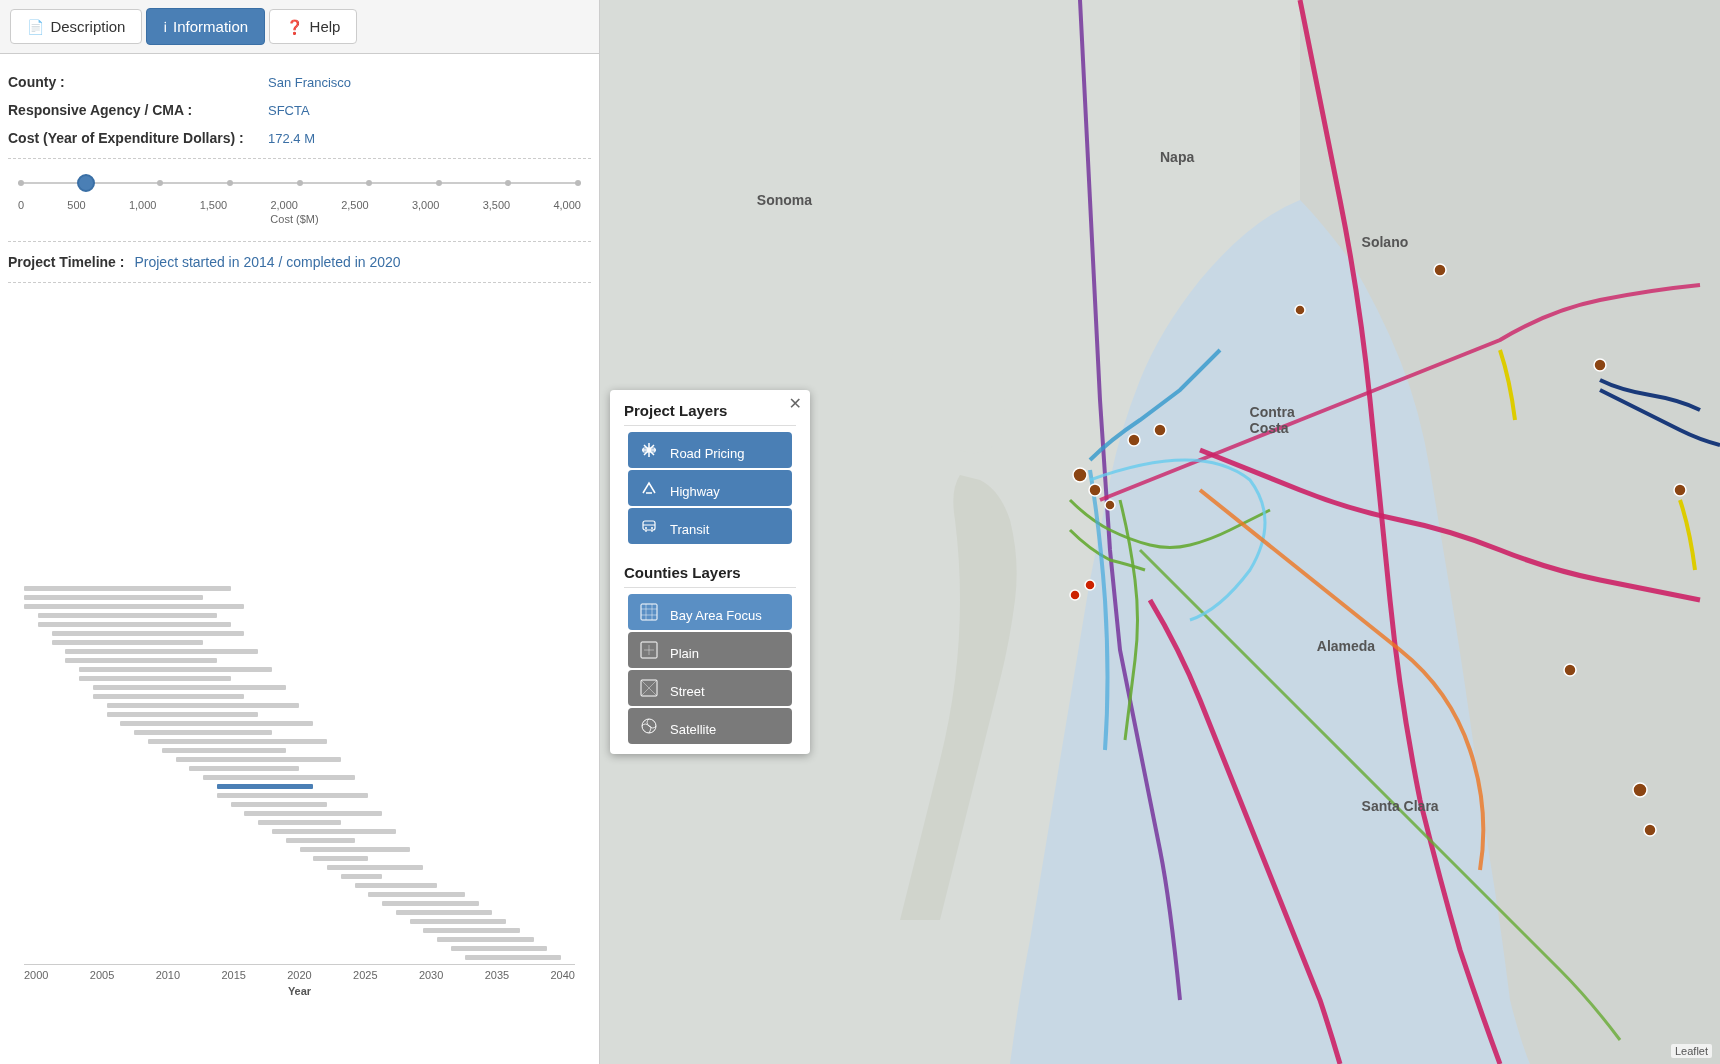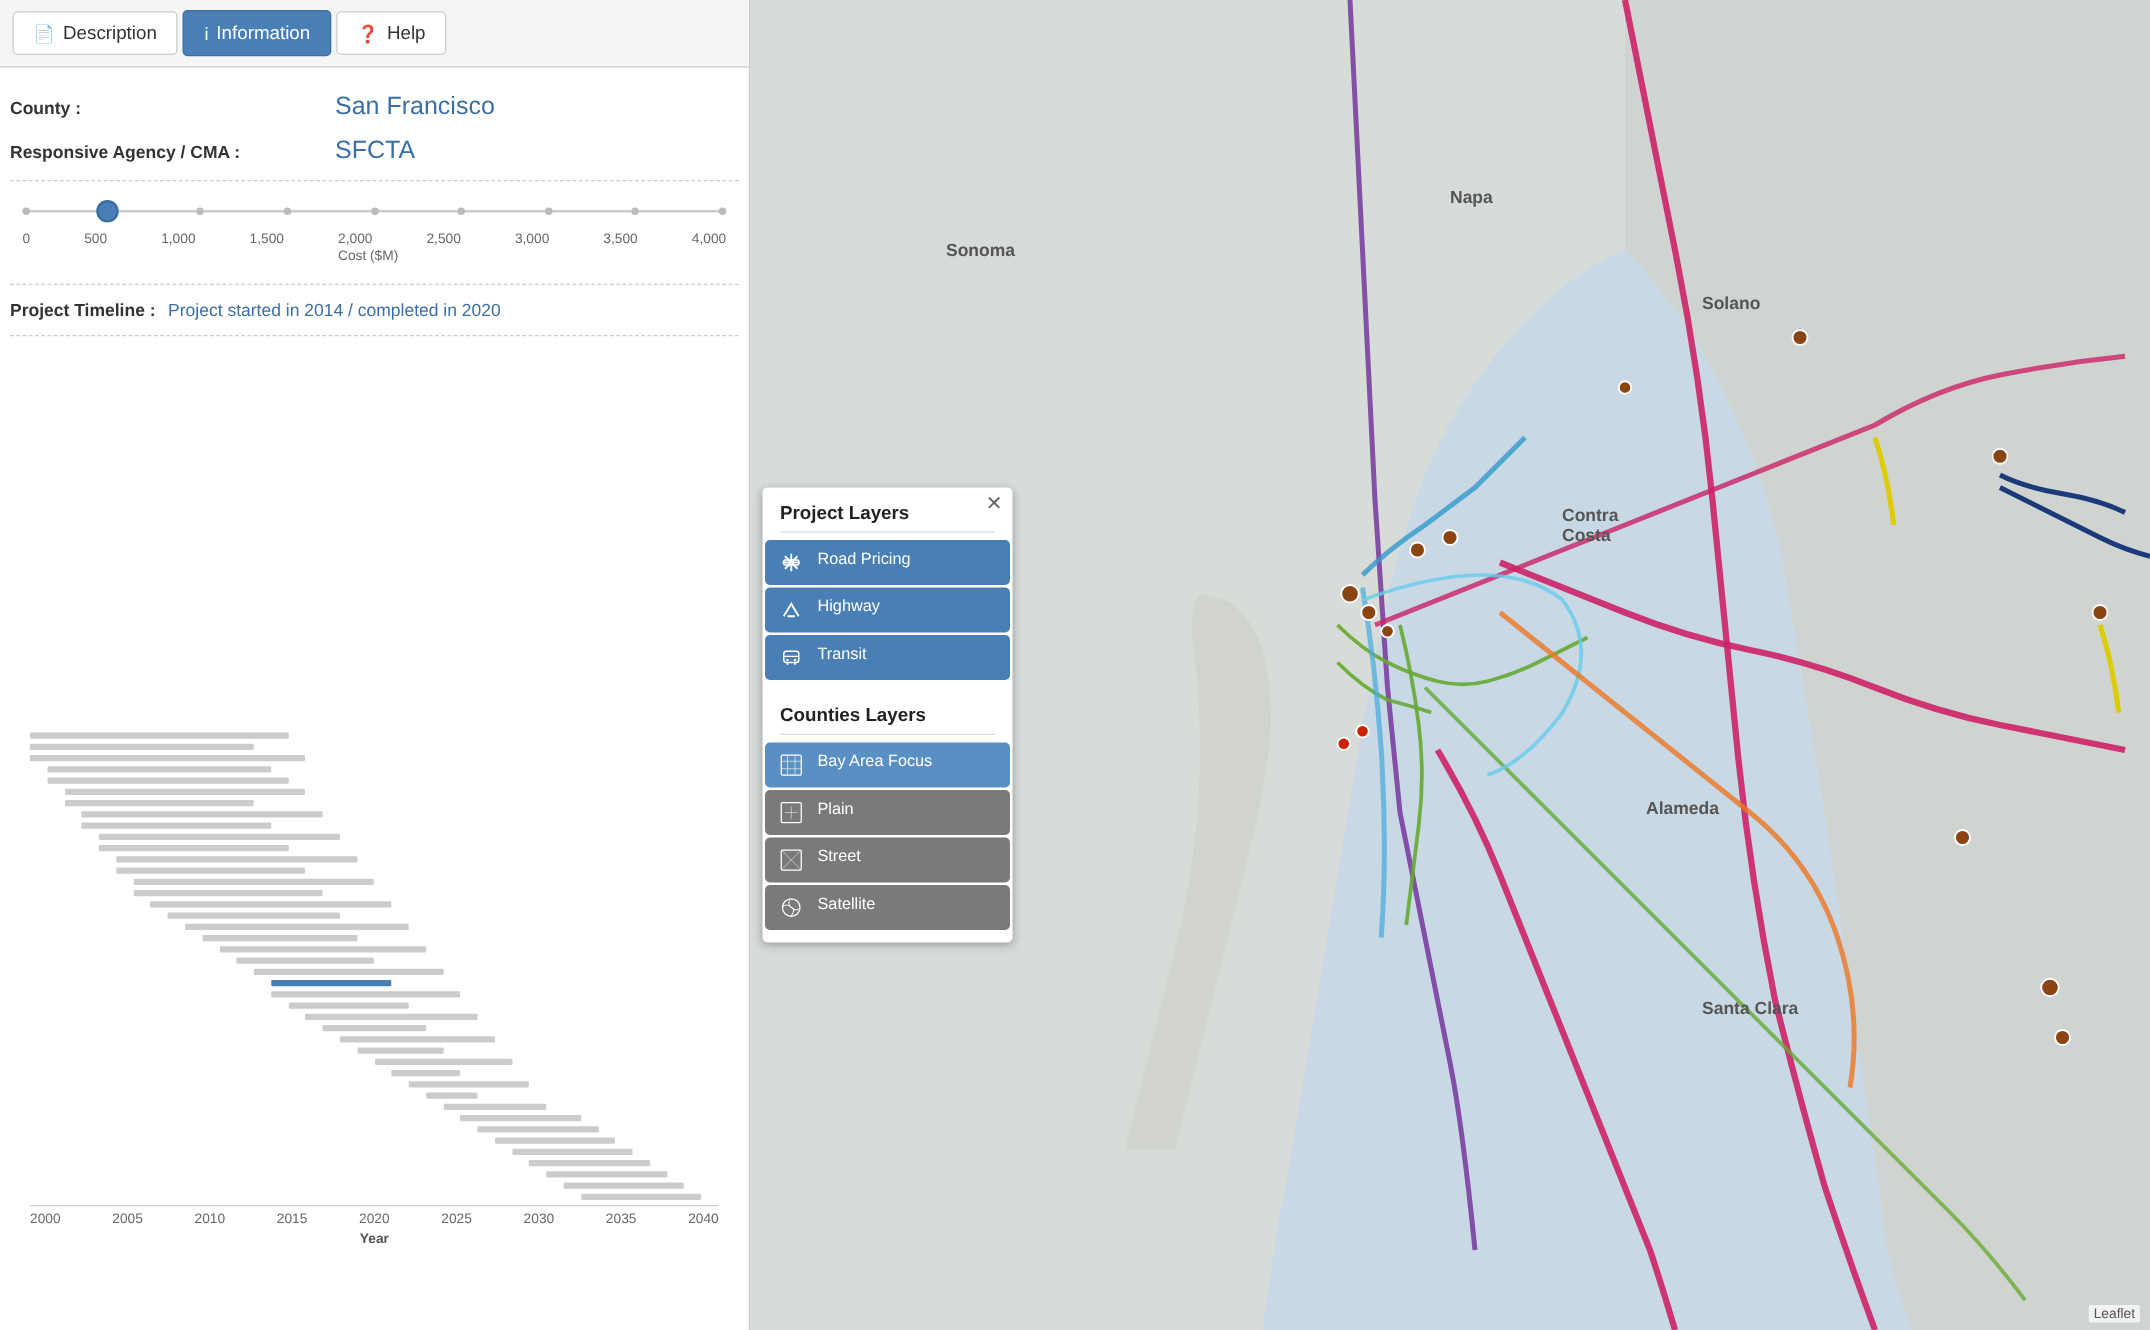--- a/index.html
+++ b/index.html
@@ -63,21 +63,21 @@
       margin-bottom: 12px;
       font-size: 14px;
     }
     .info-label {
       font-weight: bold;
       color: #333;
       min-width: 260px;
     }
     .info-value {
       color: #3a6fa5;
-      font-size: 20px;
+      font-size: 13px;
     }
 
     .divider {
       border: none;
       border-top: 1px dashed #ccc;
       margin: 12px 0;
     }
 
     
     .slider-section {
@@ -284,24 +284,24 @@
       color: #222;
       padding: 12px 14px 6px 14px;
     }
     .layers-divider {
       border: none;
       border-top: 1px solid #ddd;
       margin: 0 14px 6px 14px;
     }
     .layer-item {
       display: flex;
-      align-items: flex-start;
+      align-items: flex-end;
       gap: 10px;
       padding: 7px 10px;
-      margin: 2px 2px;
+      margin: 2px 18px;
       border-radius: 4px;
       cursor: pointer;
       font-size: 13px;
       color: #fff;
       background: #5a8fc4;
     }
     .layer-item.active-blue {
       background: #4a7fb5;
     }
     .layer-item.basemap-active {
@@ -356,20 +356,24 @@
 
   <div class="info-content">
 
     <div class="info-row">
       <span class="info-label">County :</span>
       <span class="info-value">San Francisco</span>
     </div>
     <div class="info-row">
       <span class="info-label">Responsive Agency / CMA :</span>
       <span class="info-value">SFCTA</span>
+    </div>
+    <div class="info-row">
+      <span class="info-label">Cost (Year of Expenditure Dollars) :</span>
+      <span class="info-value">172.4 M</span>
     </div>
 
     <hr class="divider">
 
     <div class="slider-section">
       <div class="slider-track-container">
         <div class="slider-track"></div>
 
         <div style="position:absolute;top:50%;left:0;right:0;transform:translateY(-50%);display:flex;justify-content:space-between;align-items:center;pointer-events:none;">
           <div style="width:6px;height:6px;border-radius:50%;background:#bbb;"></div>

